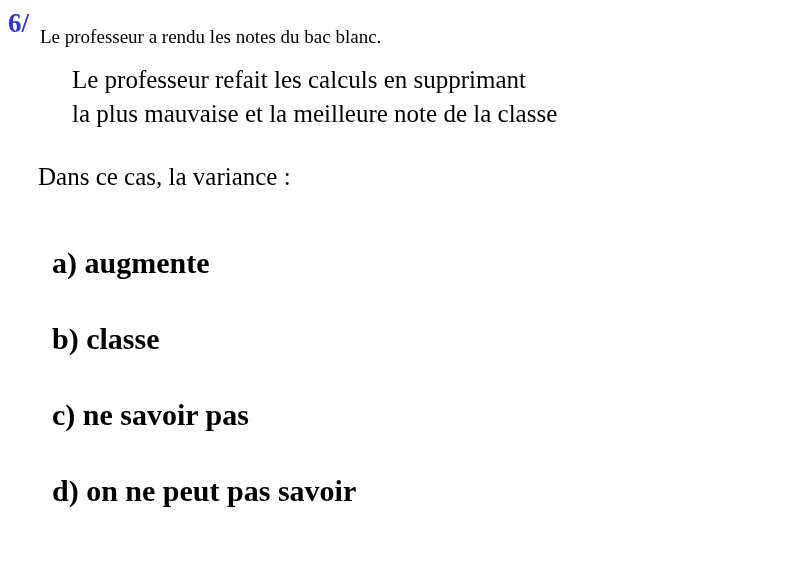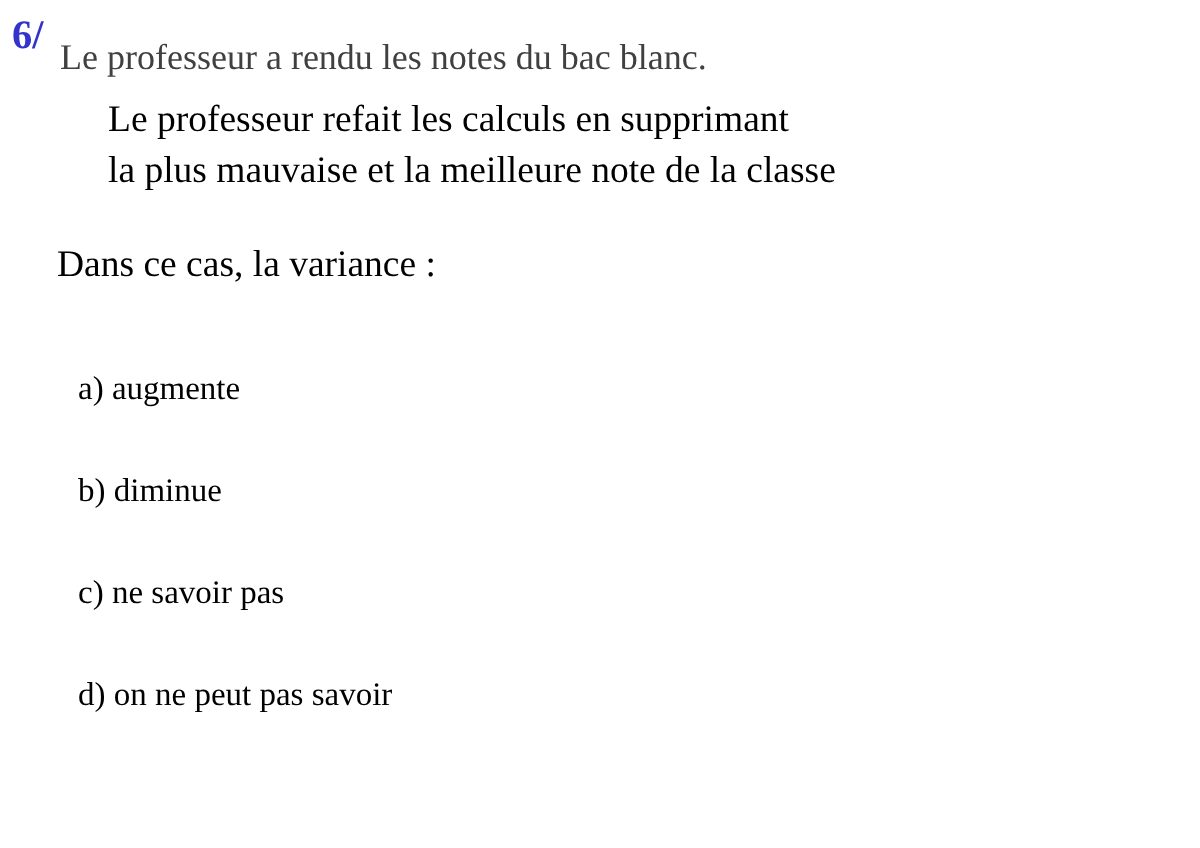--- a/index.html
+++ b/index.html
@@ -26,22 +26,22 @@
     font-family: "Liberation Serif", serif;
     font-weight: bold;
     font-size: 27px;
     color: #3333cc;
     line-height: 1;
   }
   .intro-line {
     position: absolute;
     left: 40px;
     top: 26px;
-    font-size: 24px;
-    color: #404040;
+    font-size: 19px;
+    color: #000000;
     line-height: 1.15;
     white-space: nowrap;
   }
   .bold-block {
     position: absolute;
     left: 72px;
     top: 63px;
     font-size: 25px;
     font-weight: normal;
     color: #000000;
@@ -56,24 +56,25 @@
     color: #000000;
     white-space: nowrap;
   }
   .answers {
     position: absolute;
     left: 52px;
     top: 246px;
     width: 380px;
   }
   .answer {
-    font-size: 22px;
+    font-size: 30px;
     color: #000000;
     margin-bottom: 42px;
     white-space: nowrap;
+    font-weight: bold;
   }
   .answer:last-child {
     margin-bottom: 16px;
   }
   .sign-wrap {
     position: absolute;
     left: 418px;
     top: 238px;
     width: 280px;
     height: 228px;
@@ -99,19 +100,19 @@
 
   <div class="bold-block">
     <div>Le professeur refait les calculs en supprimant</div>
     <div>la plus mauvaise et la meilleure note de la classe</div>
   </div>
 
   <div class="case-line">Dans ce cas, la variance :</div>
 
   <div class="answers">
     <div class="answer">a) augmente</div>
-    <div class="answer">b) diminue</div>
+    <div class="answer">b) classe</div>
     <div class="answer">c) ne savoir pas</div>
     <div class="answer">d) on ne peut pas savoir</div>
   </div>
 
 
 </div>
 
 </body></html>

